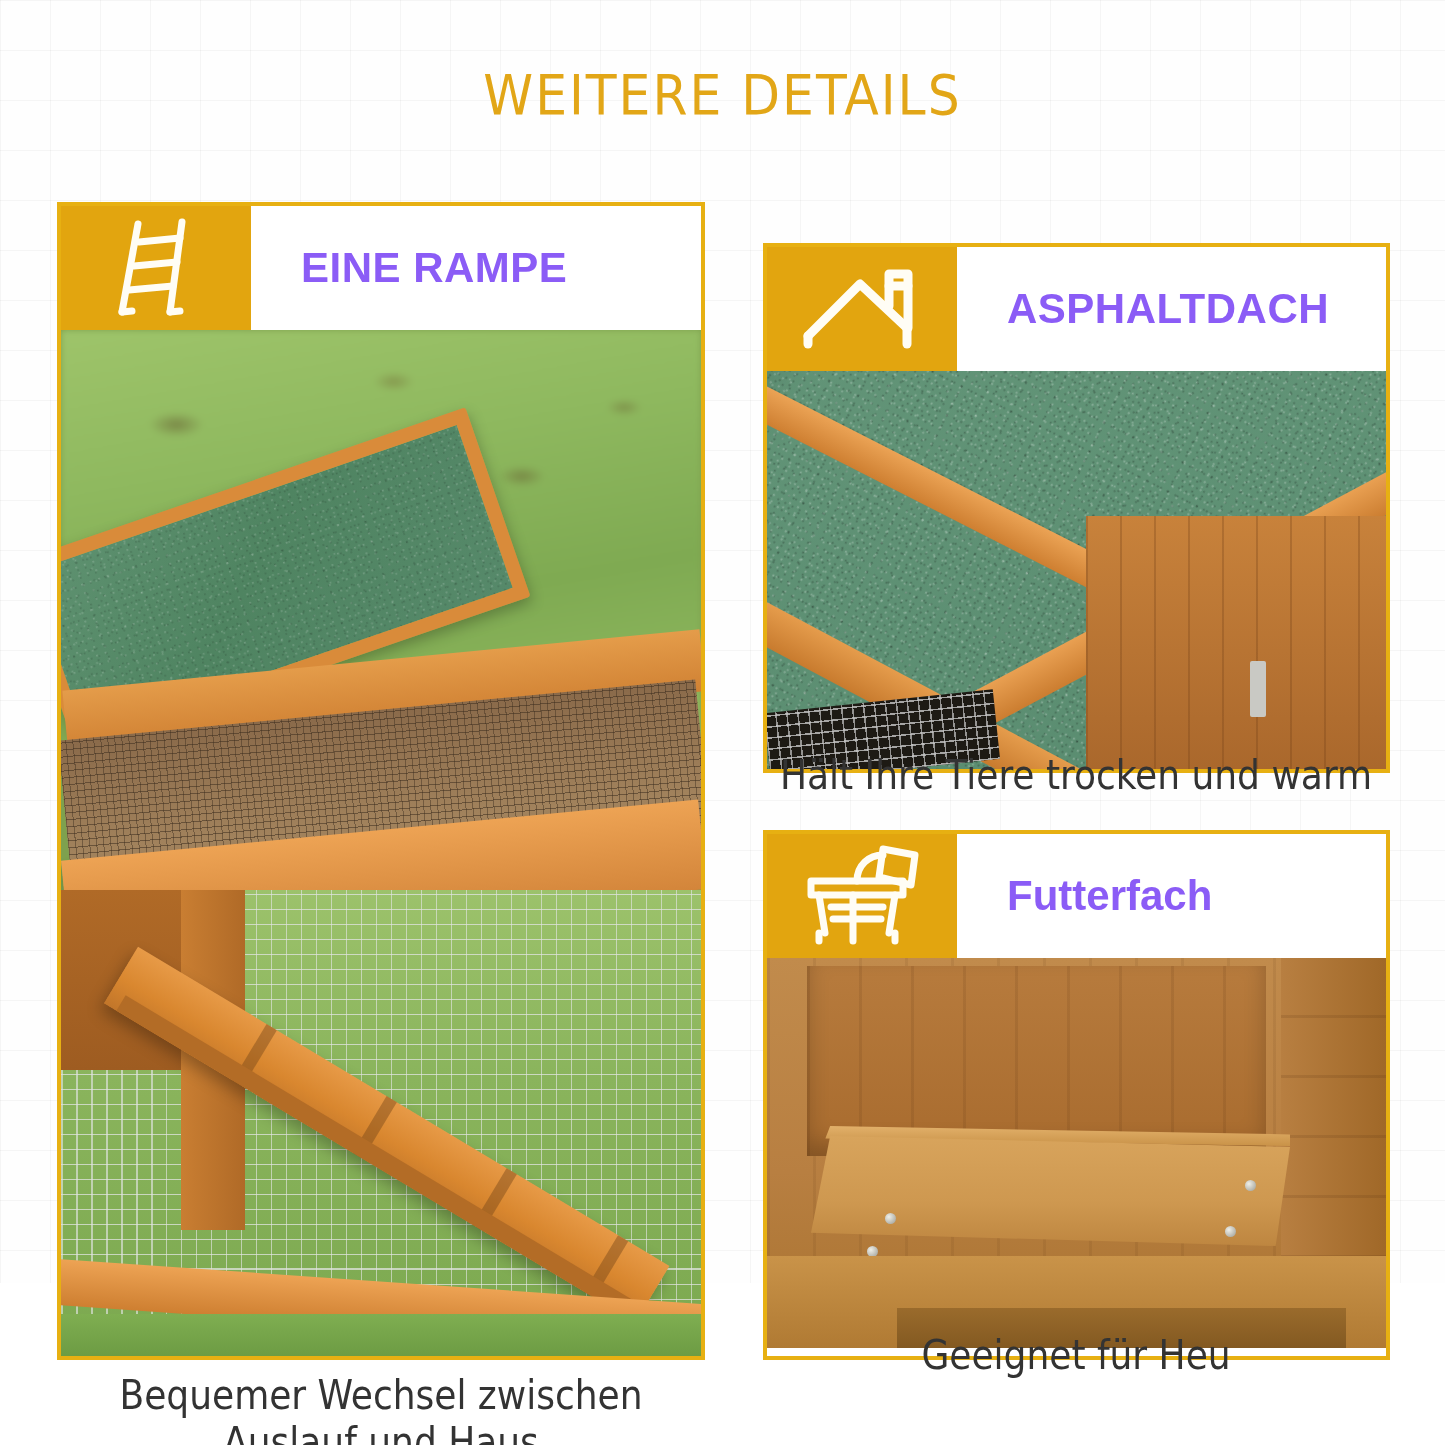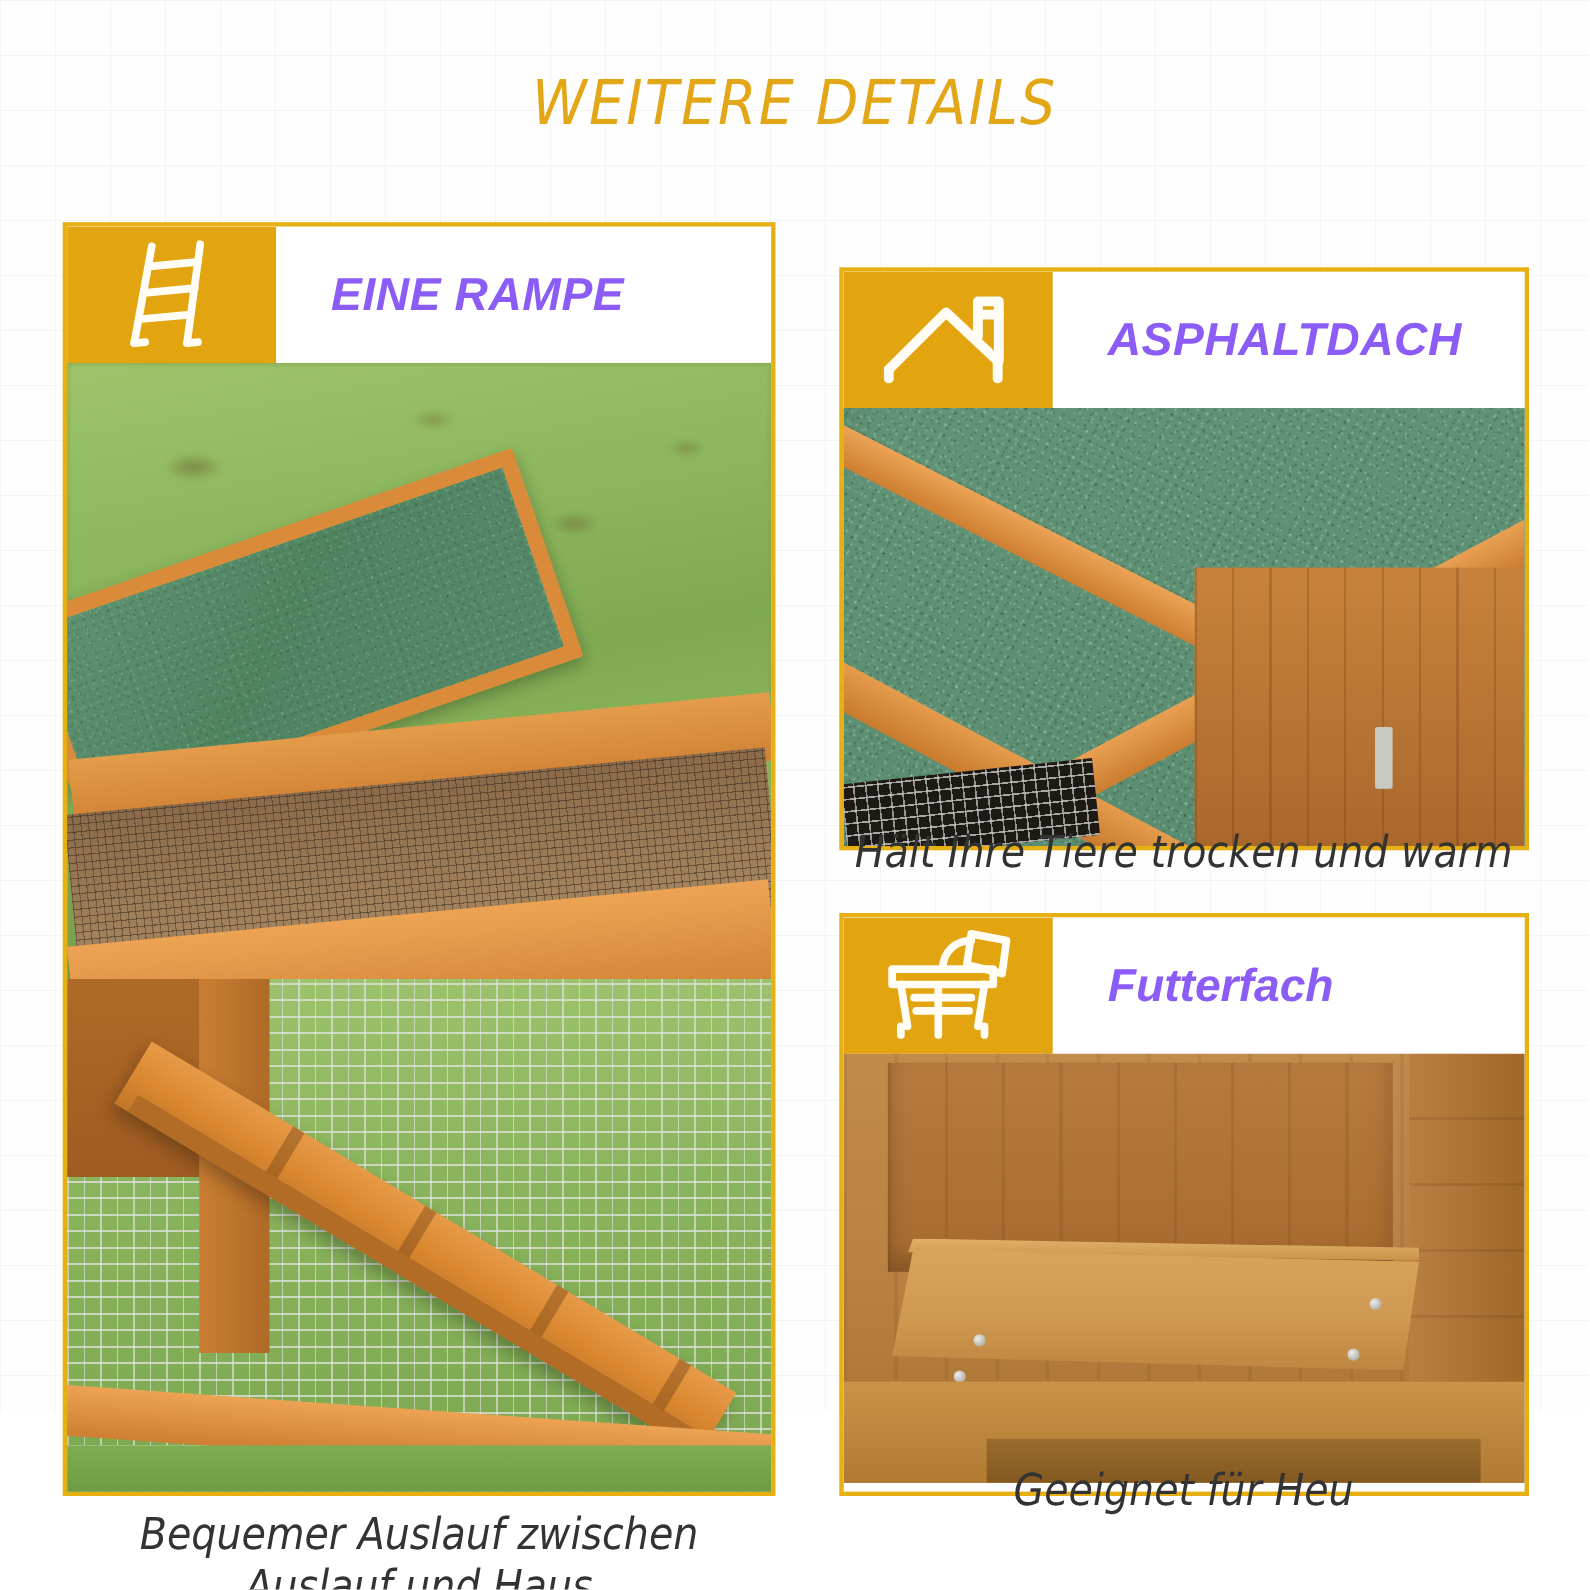--- a/index.html
+++ b/index.html
@@ -11,21 +11,20 @@
   }
   
   .page {
     position:relative;
     width:1445px; height:1283px;
     background-color:#fefefe;
     background-image:
       linear-gradient(to right, rgba(0,0,0,0.035) 1px, transparent 1px),
       linear-gradient(to bottom, rgba(0,0,0,0.035) 1px, transparent 1px);
     background-size:50px 50px;
-    font-style:italic;
   }
 
   .headline {
     position:absolute;
     top:62px; left:0; width:1445px;
     text-align:center;
     font-size:56px;
     font-weight:400;
     letter-spacing:2px;
     color:#E2A617;
@@ -321,21 +320,21 @@
         <div class="rung" style="left:430px"></div>
         <div class="rung" style="left:560px"></div>
       </div>
       <div class="p1-ramp-edge"></div>
       <div class="p1-base-rail"></div>
       <div class="p1-grass-bottom"></div>
     </div>
   </div>
 
   <div class="caption" style="left:57px; top:1372px; width:648px;">
-    <div>Bequemer Auslauf zwischen</div>
+    <div>Bequemer Wechsel zwischen</div>
     <div>Auslauf und Haus</div>
   </div>
 
   <div class="panel" style="left:763px; top:202px; width:627px; height:530px;margin-top:41px;">
     <div class="panel-header">
       <div class="icon-box">
         <svg width="118" height="86" viewBox="0 0 118 86" fill="none" stroke="#FFFDF5" stroke-width="9" stroke-linecap="round" stroke-linejoin="round">
           <path d="M5 70 L57 18 L104 62"></path>
           <path d="M5 70 L5 78"></path>
           <path d="M104 62 L104 78"></path>

